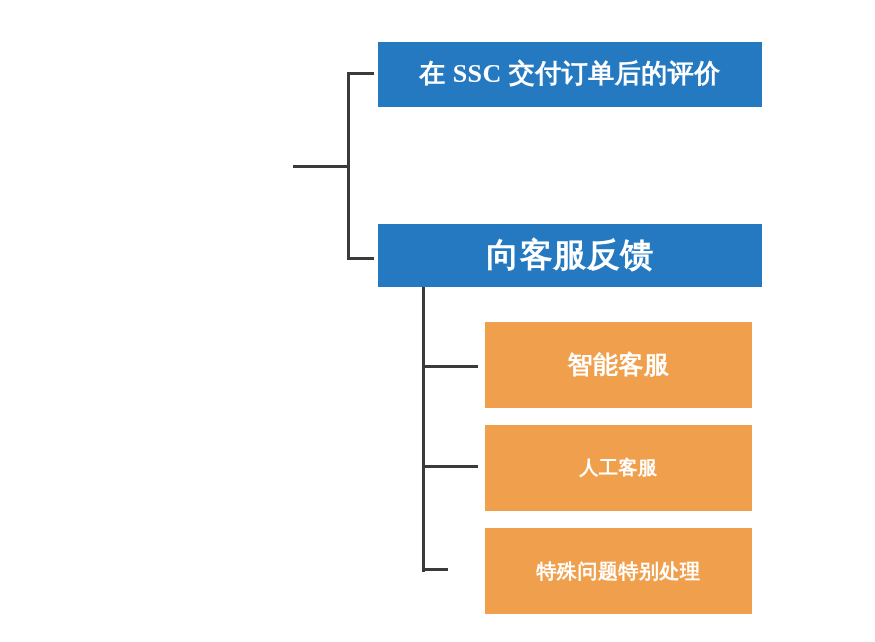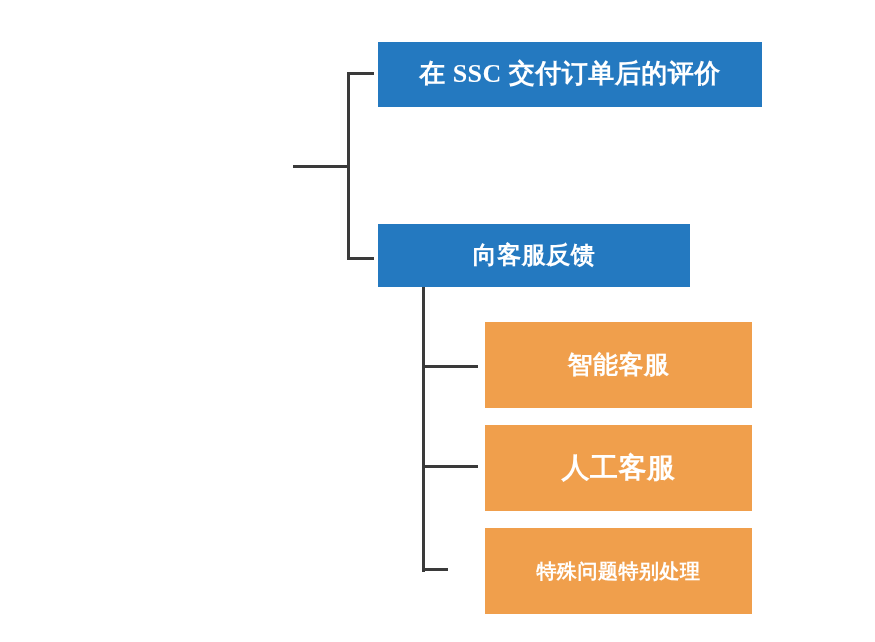--- a/index.html
+++ b/index.html
@@ -48,39 +48,39 @@
   #node-ssc-eval {
     left: 378px;
     top: 42px;
     width: 384px;
     height: 65px;
     font-size: 26px;
   }
   #node-service-feedback {
     left: 378px;
     top: 224px;
-    width: 312px;
+    width: 384px;
     height: 63px;
-    font-size: 24px;
+    font-size: 33px;
   }
   
   #node-smart-service {
     left: 485px;
     top: 322px;
     width: 267px;
     height: 86px;
     font-size: 25px;
     text-align: center;
   }
   #node-human-service {
     left: 485px;
     top: 425px;
     width: 267px;
     height: 86px;
-    font-size: 28px;
+    font-size: 19px;
   }
   #node-special-handling {
     left: 485px;
     top: 528px;
     width: 267px;
     height: 86px;
     font-size: 20px;
   }
 
   

